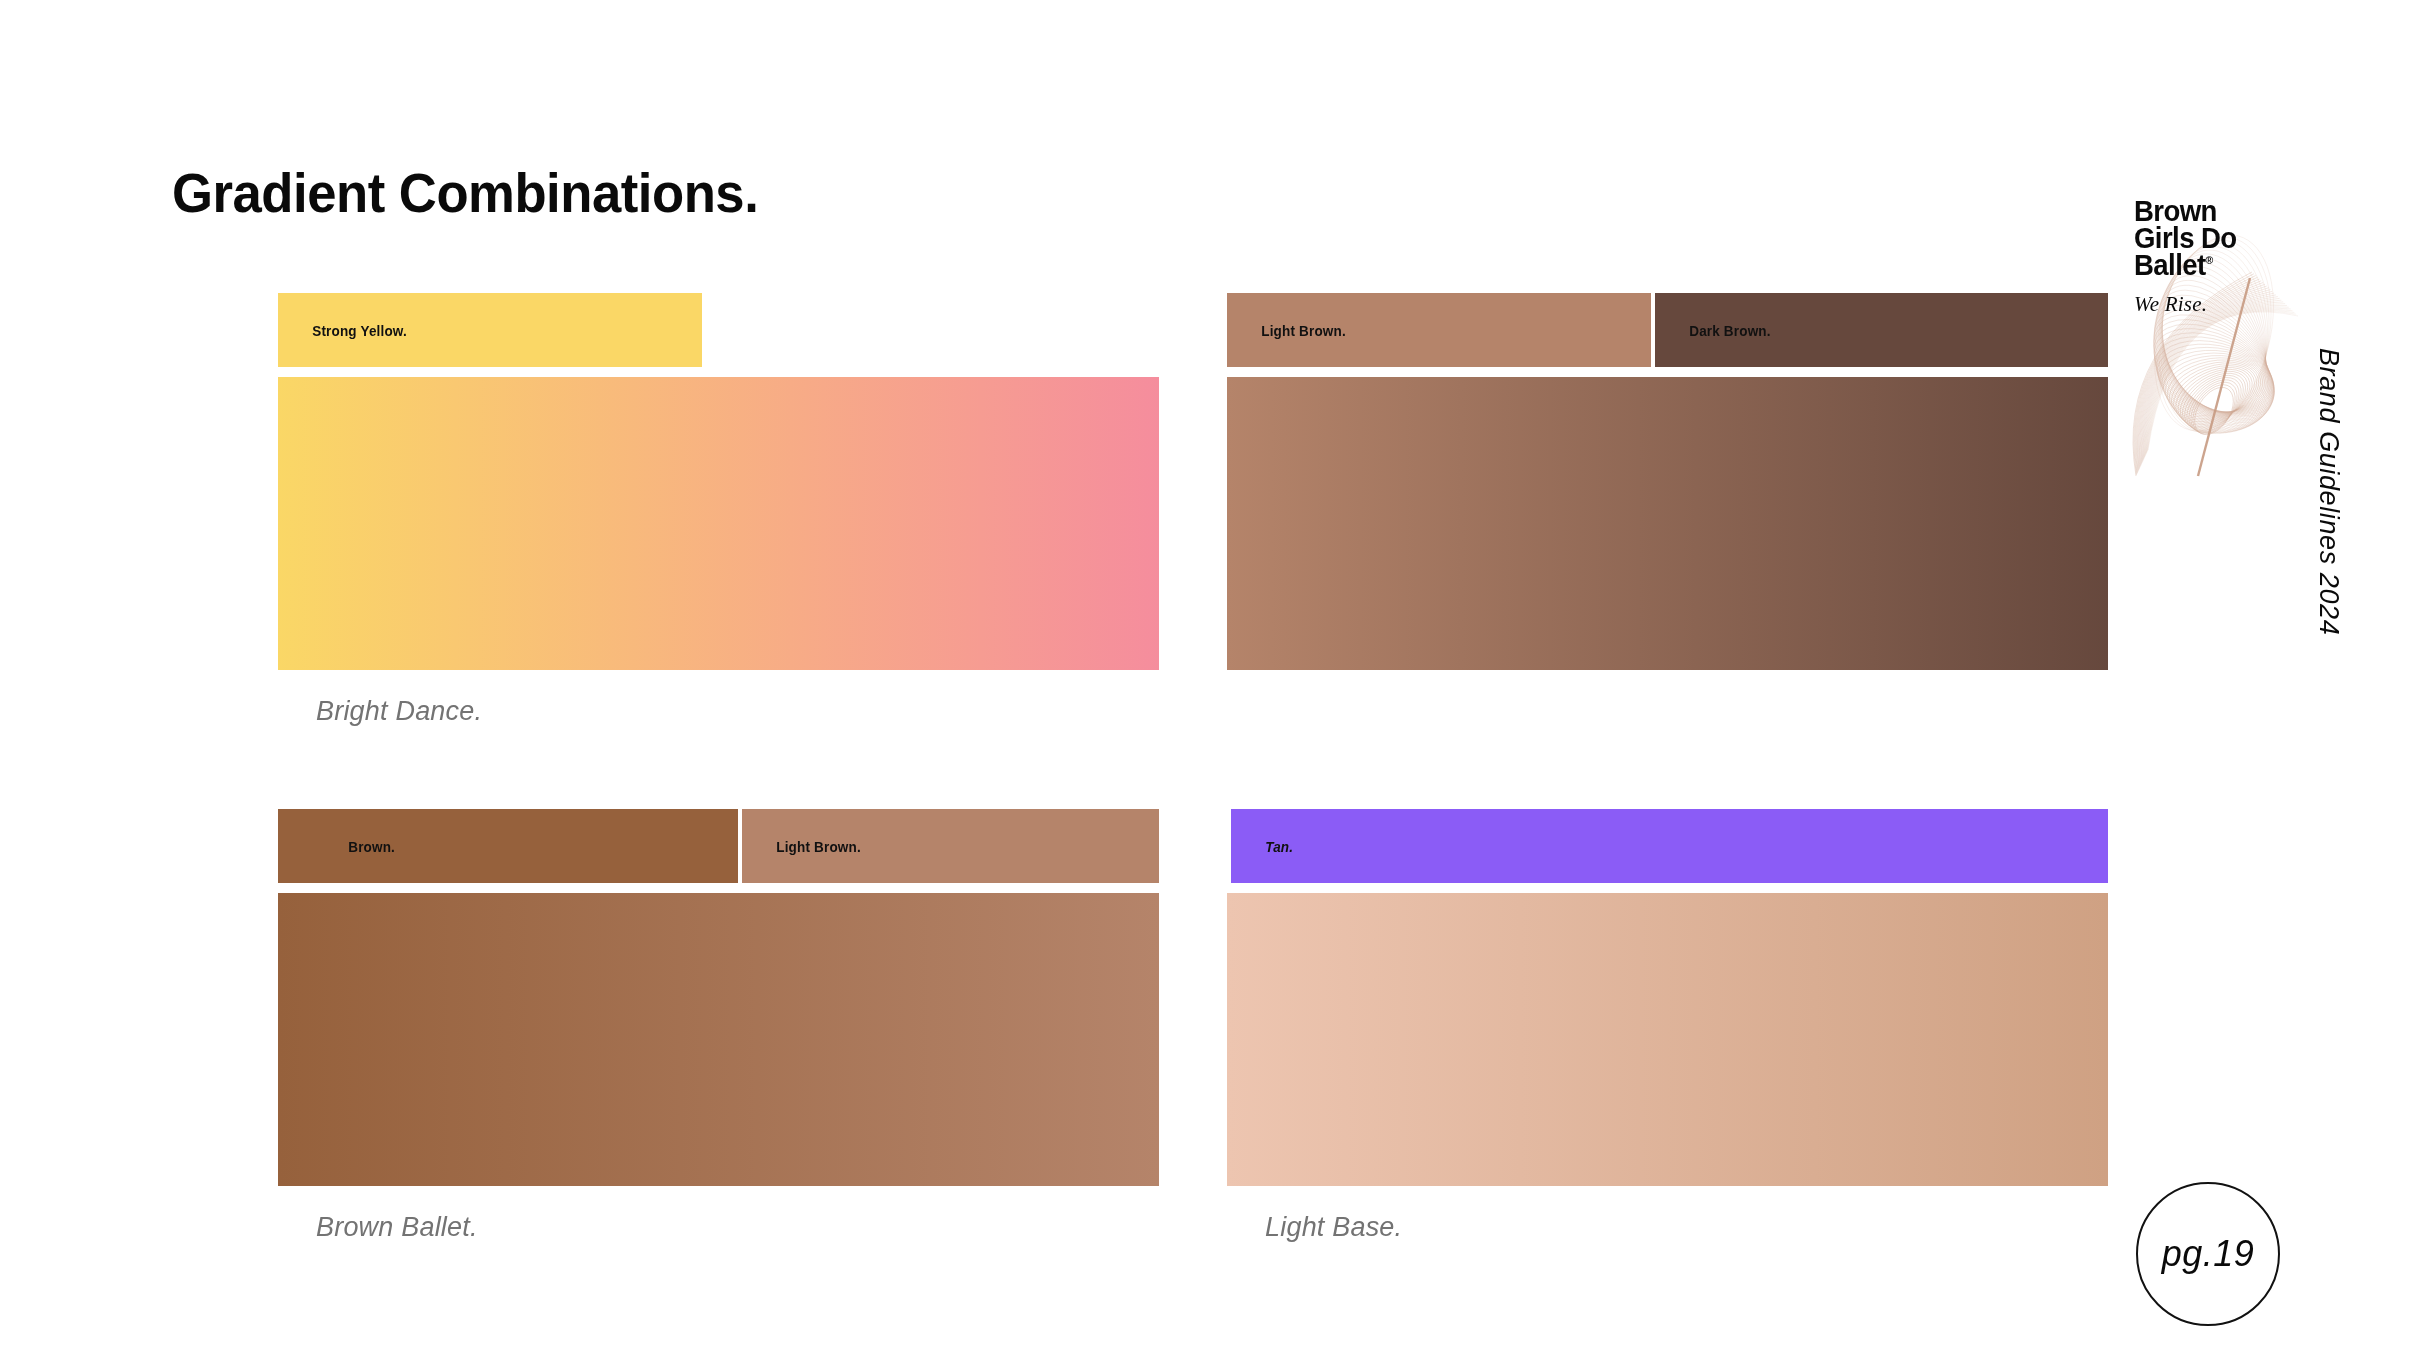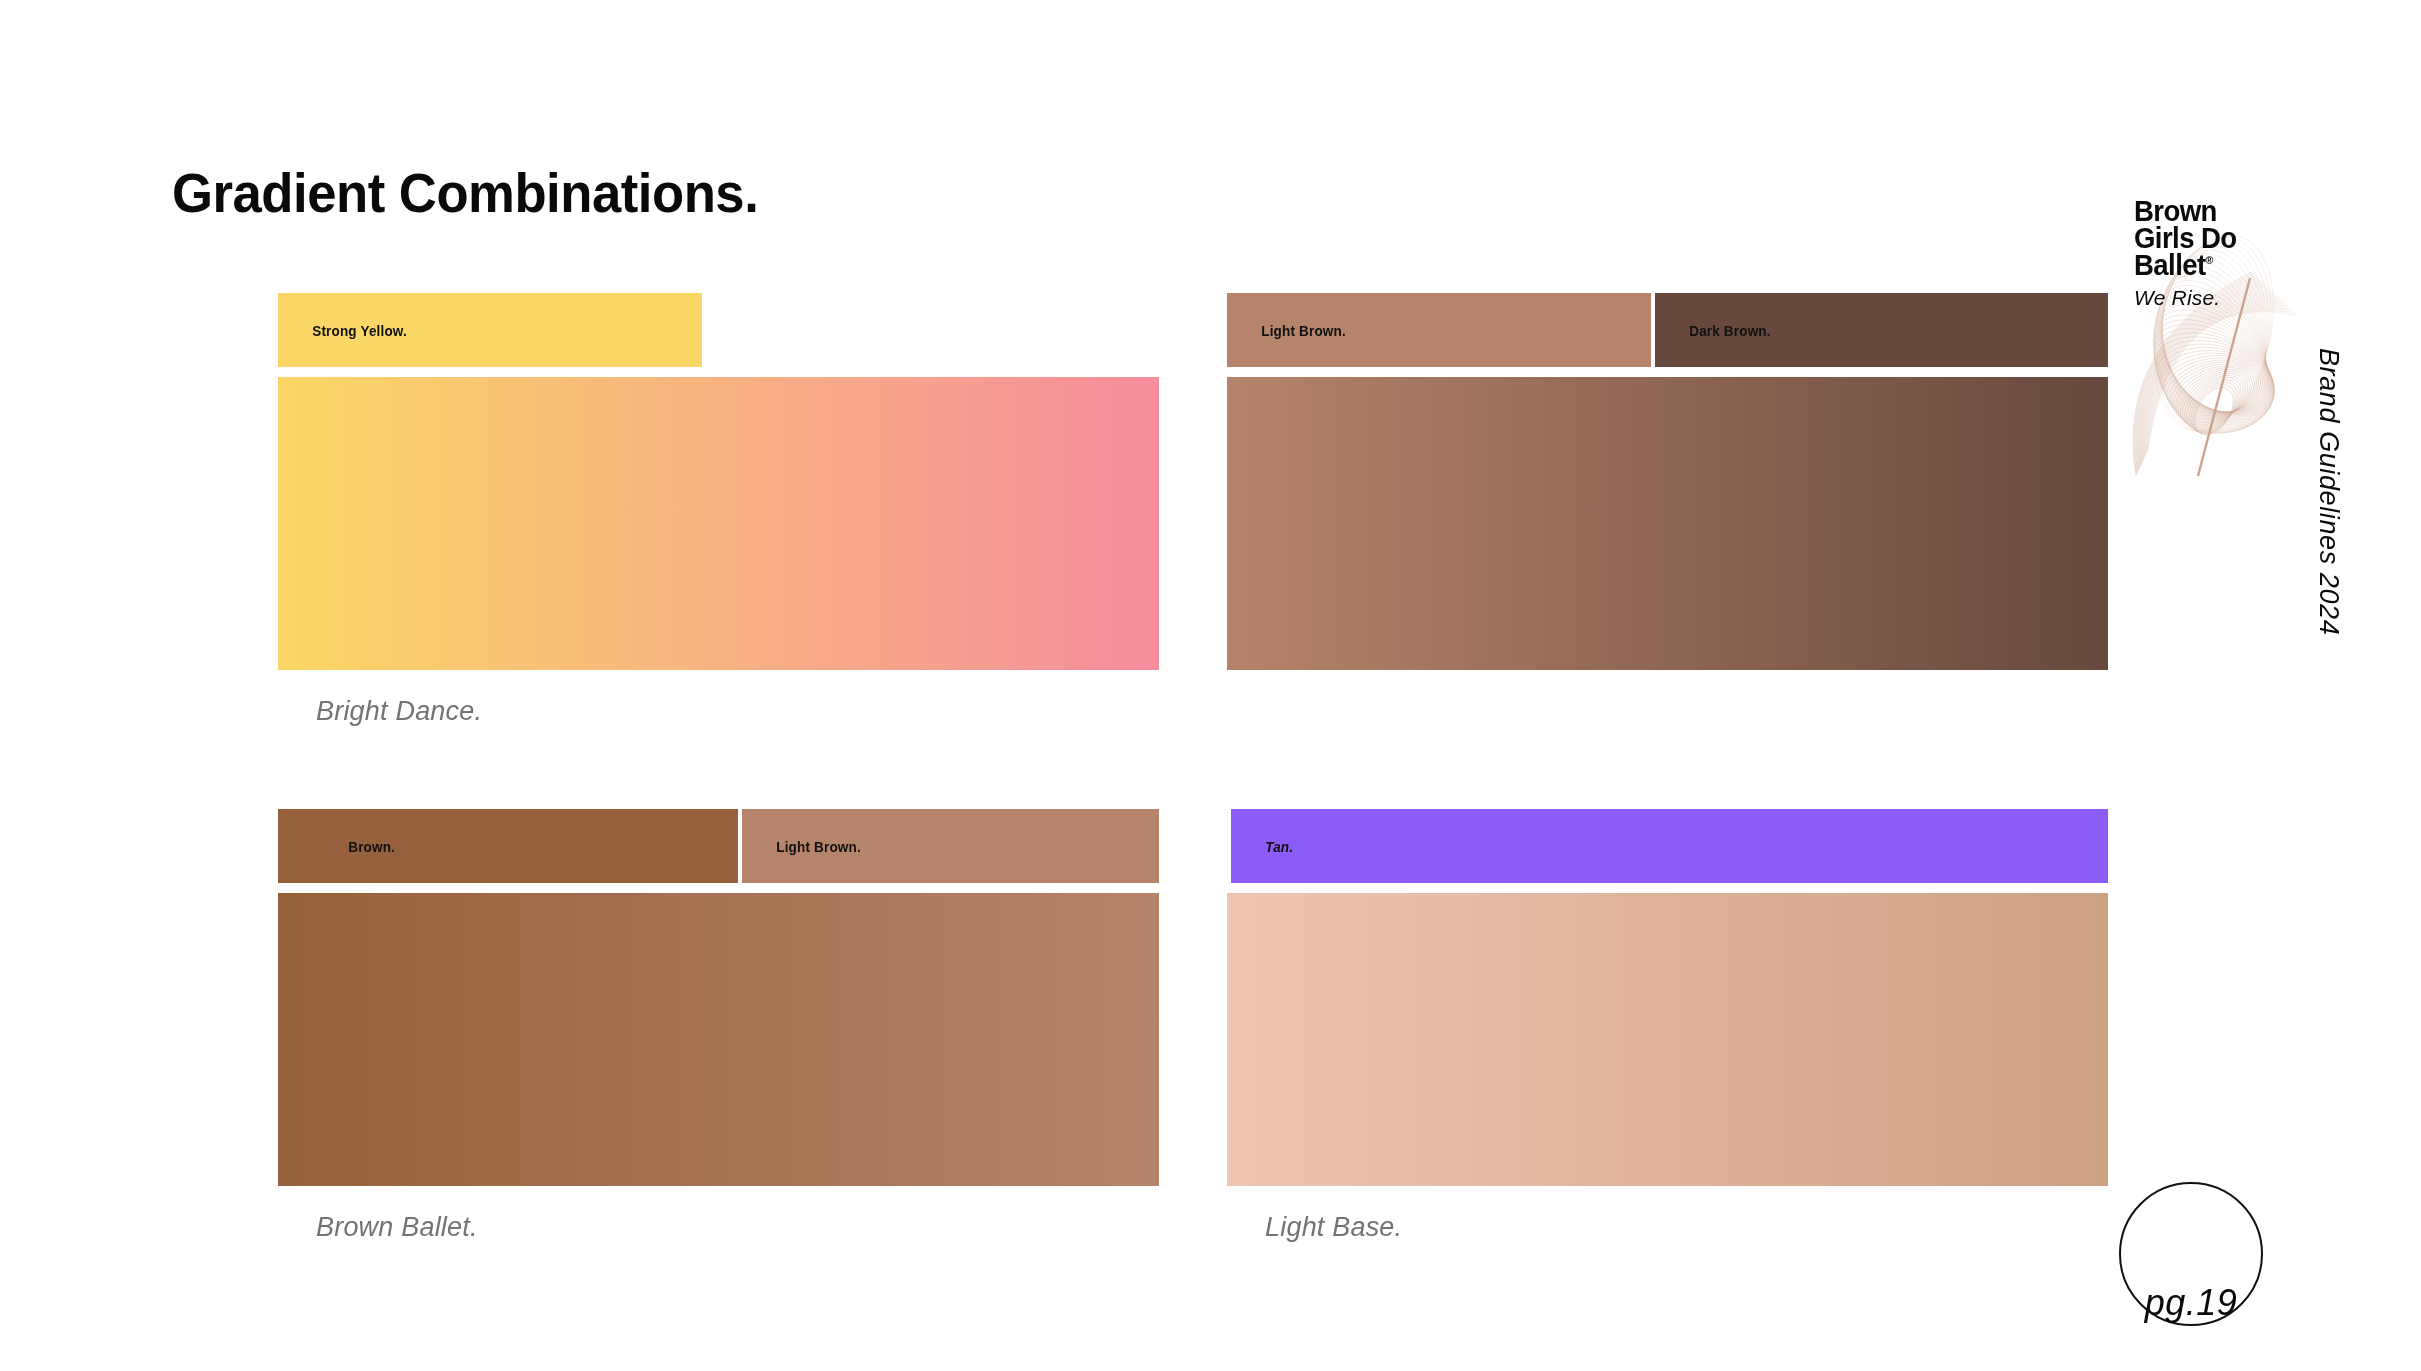--- a/index.html
+++ b/index.html
@@ -122,26 +122,26 @@
     transform-origin: left top;
   }
   .logo-line { display: block; position: relative; white-space: nowrap; }
   .logo-reg {
     font-size: 11px;
     font-weight: 700;
     vertical-align: super;
     letter-spacing: 0;
   }
   .logo-tagline {
-    font-family: Liberation Sans, sans-serif;
+    font-family: Liberation Serif, serif;
     font-style: italic;
     font-weight: 400;
     font-size: 21px;
     color: #0a0a0a;
-    margin-top: 7px;
+    margin-top: 13px;
     letter-spacing: 0.2px;
   }
 
   
   .rail-artwork {
     position: absolute;
     left: -6px;
     top: 176px;
     width: 230px;
     height: 330px;
@@ -160,28 +160,28 @@
     font-size: 27px;
     letter-spacing: 0.6px;
     color: #0a0a0a;
     transform-origin: left top;
     transform: rotate(90deg);
     white-space: nowrap;
   }
 
   .page-badge {
     position: absolute;
-    left: 11px;
+    left: 28px;
     top: 1182px;
     width: 140px;
     height: 140px;
     border: 2px solid #111111;
     border-radius: 50%;
     display: flex;
-    align-items: flex-end;
+    align-items: center;
     justify-content: center;
   }
   .page-badge-text {
     font-family: "Liberation Sans", sans-serif;
     font-style: italic;
     font-weight: 400;
     font-size: 36px;
     color: #0a0a0a;
     letter-spacing: 0.5px;
   }

